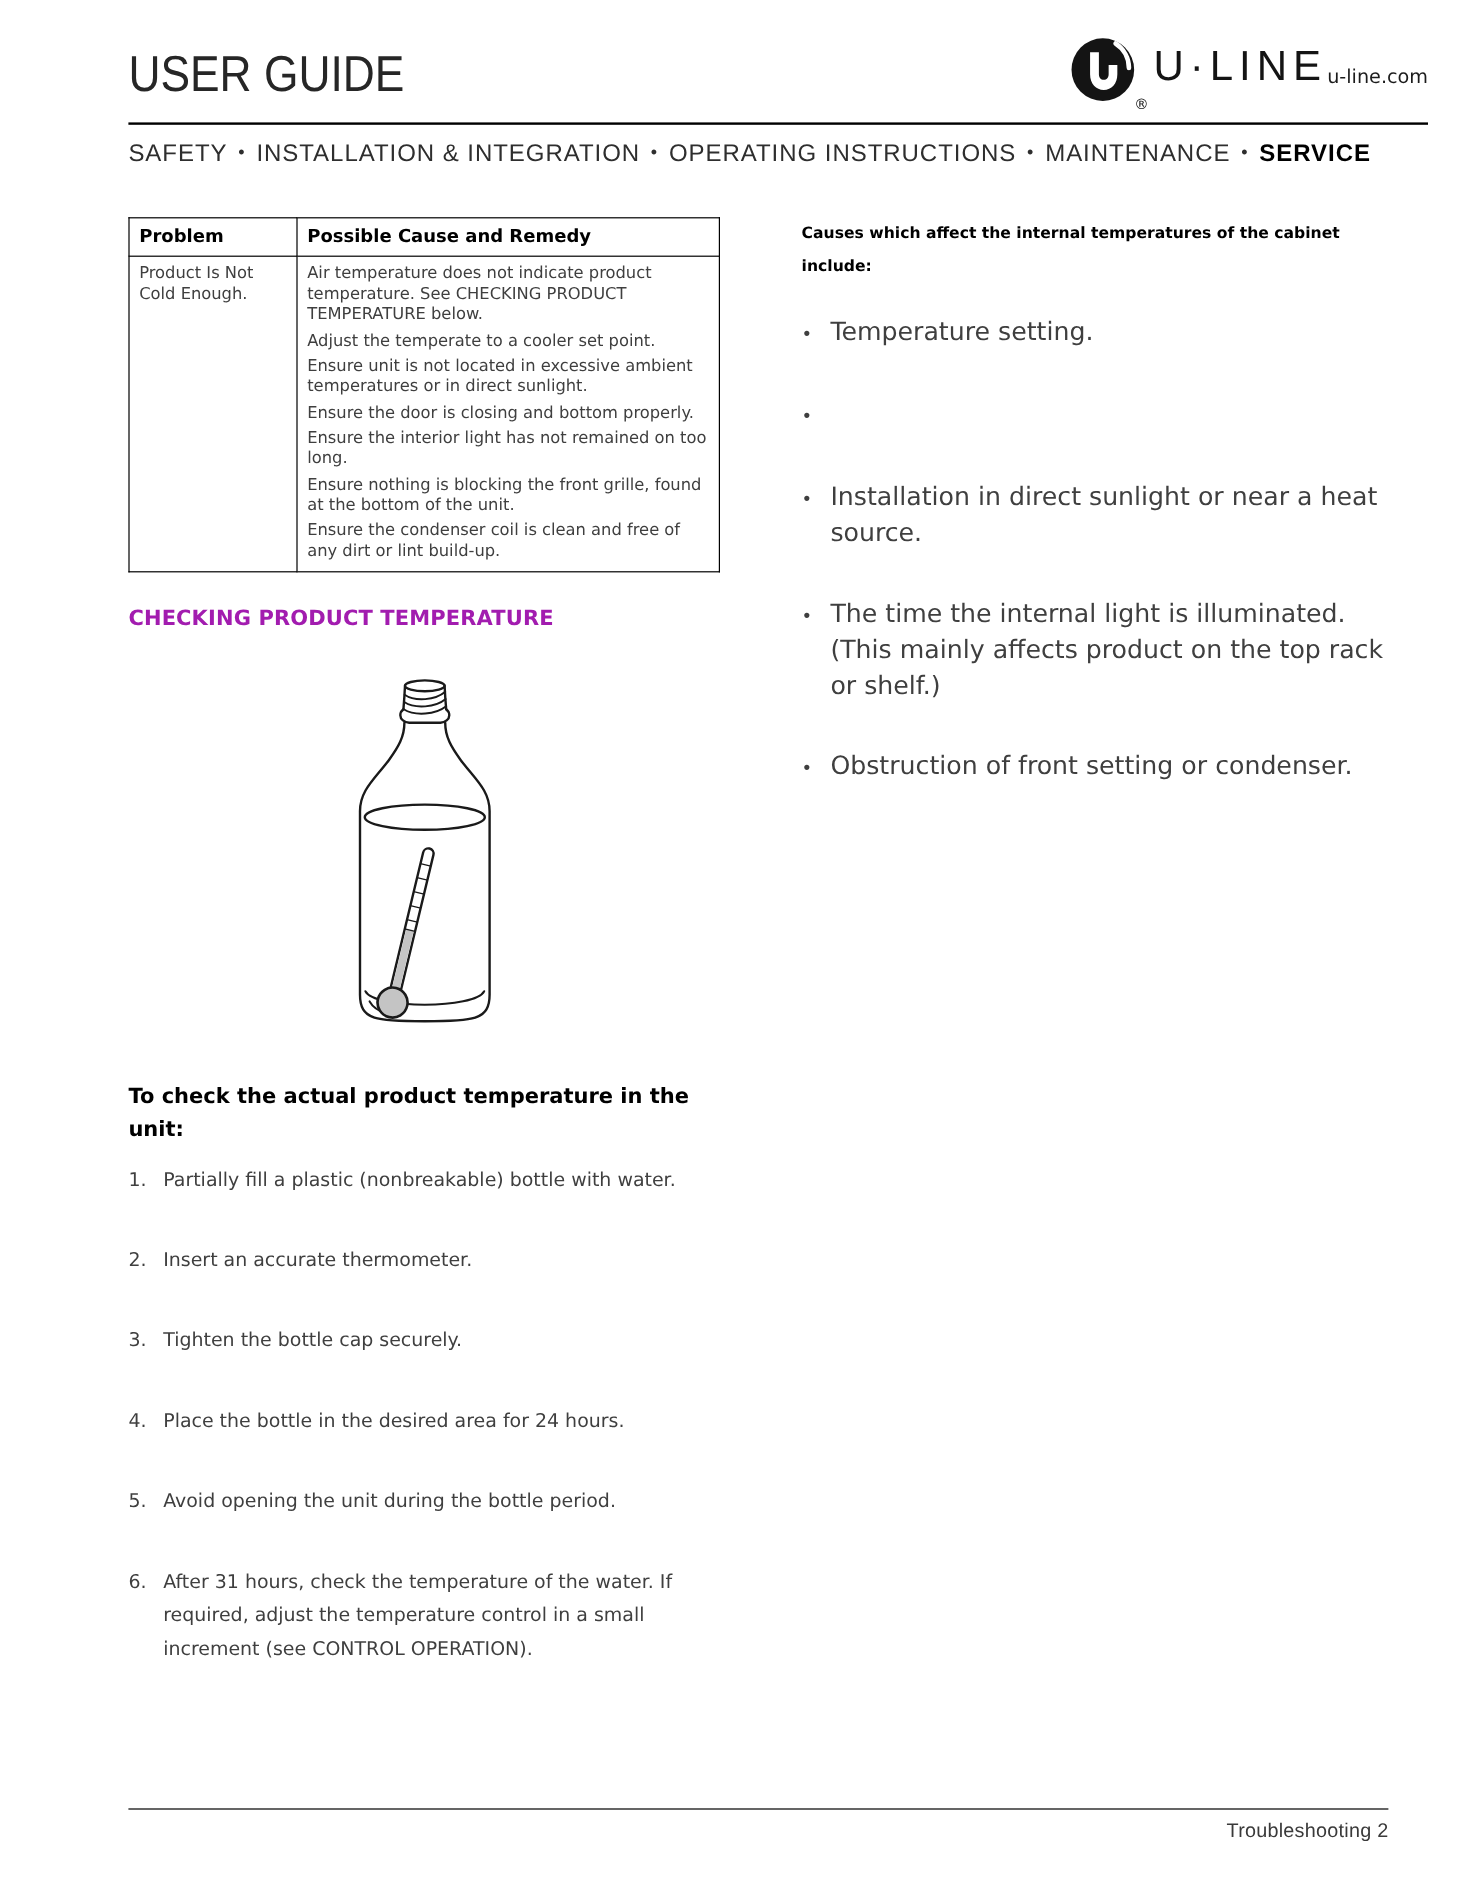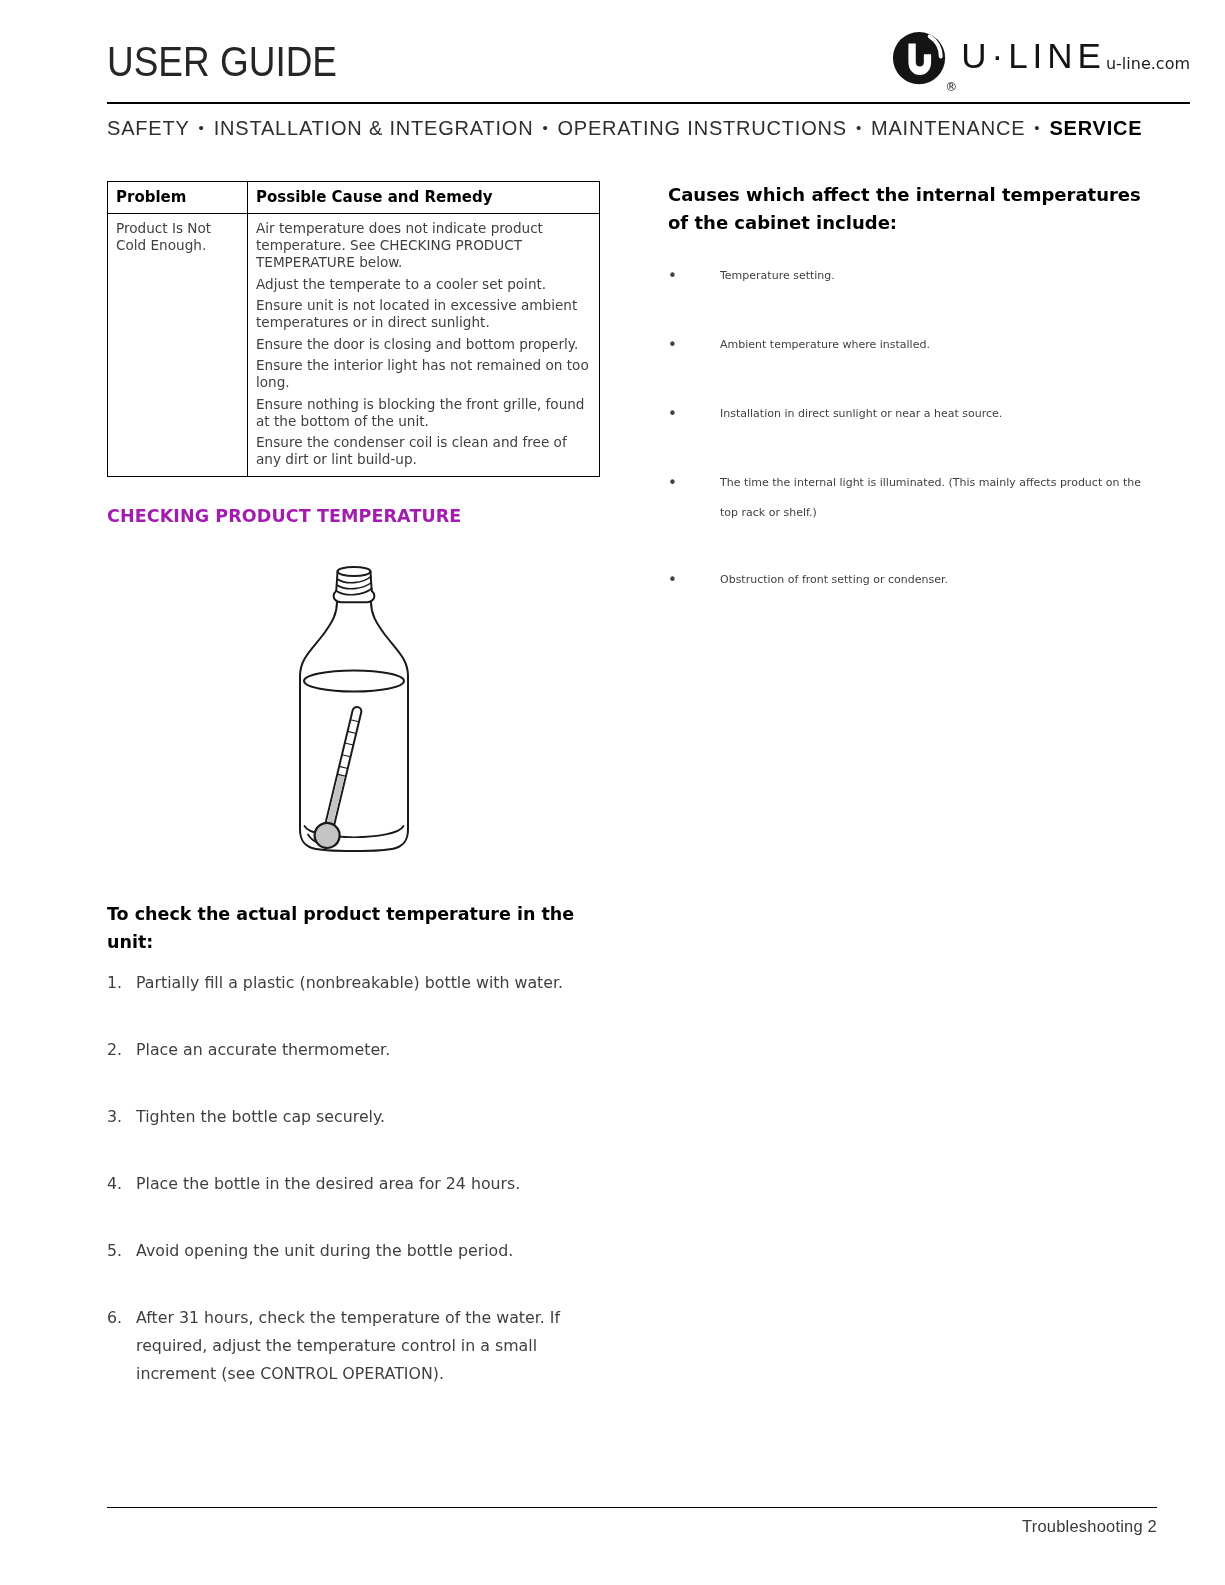--- a/index.html
+++ b/index.html
@@ -69,36 +69,36 @@
     font-size: 17.5px; font-weight: 700; color: #a21caf;
     margin-top: 29px; letter-spacing: 0.1px;
   }
   .h-sub {
     font-family: "DejaVu Sans", sans-serif;
     font-size: 17.5px; font-weight: 700; color: #000;
     line-height: 28px; margin-top: 38px;
   }
   .col-right .h-causes {
     font-family: "DejaVu Sans", sans-serif;
-    font-size: 18px; font-weight: 700; color: #000;
+    font-size: 13px; font-weight: 700; color: #000;
     line-height: 28px;
   }
 
   
   .figure { text-align: center; margin-top: 32px; }
 
   
   .steps { margin-top: 13px; }
   .step { display: flex; margin-bottom: 39px; font-size: 15.8px; line-height: 28px; color: #3f3f3f; }
   .step:last-child { margin-bottom: 0; }
   .step .num { flex: none; width: 29px; }
 
   
   .bullets { margin-top: 24px; }
-  .bullet { display: flex; margin-bottom: 37px; font-size: 11px; line-height: 30px; color: #3f3f3f; gap: 28px; }
+  .bullet { display: flex; margin-bottom: 37px; font-size: 21px; line-height: 30px; color: #3f3f3f; }
   .bullet .dot { flex: none; width: 24px; }
   .bullet .dot::before { content: "\2022"; font-size: 15px; }
 
   
   .footer { position: absolute; left: 107px; right: 68px; top: 1507px; border-top: 1.5px solid #000; }
   .footer-text {
     text-align: right; margin-top: 9px;
     font-family: "Liberation Sans", sans-serif;
     font-size: 16.5px; color: #3a3a3a; letter-spacing: 0.2px;
   }
@@ -199,21 +199,21 @@
 
       <div class="h-sub">To check the actual product temperature in the unit:</div>
 
       <div class="steps">
         <div class="step">
           <span class="num">1.</span>
           <span class="txt">Partially fill a plastic (nonbreakable) bottle with water.</span>
         </div>
         <div class="step">
           <span class="num">2.</span>
-          <span class="txt">Place an accurate thermometer.</span>
+          <span class="txt">Insert an accurate thermometer.</span>
         </div>
         <div class="step">
           <span class="num">3.</span>
           <span class="txt">Tighten the bottle cap securely.</span>
         </div>
         <div class="step">
           <span class="num">4.</span>
           <span class="txt">Place the bottle in the desired area for 24 hours.</span>
         </div>
         <div class="step">
@@ -230,21 +230,20 @@
     <div class="col-right">
       <div class="h-causes">Causes which affect the internal temperatures of the cabinet include:</div>
 
       <div class="bullets">
         <div class="bullet">
           <span class="dot"></span>
           <span class="txt">Temperature setting.</span>
         </div>
         <div class="bullet">
           <span class="dot"></span>
-          <span class="txt">Ambient temperature where installed.</span>
         </div>
         <div class="bullet">
           <span class="dot"></span>
           <span class="txt">Installation in direct sunlight or near a heat source.</span>
         </div>
         <div class="bullet">
           <span class="dot"></span>
           <span class="txt">The time the internal light is illuminated. (This mainly affects product on the top rack or shelf.)</span>
         </div>
         <div class="bullet">

